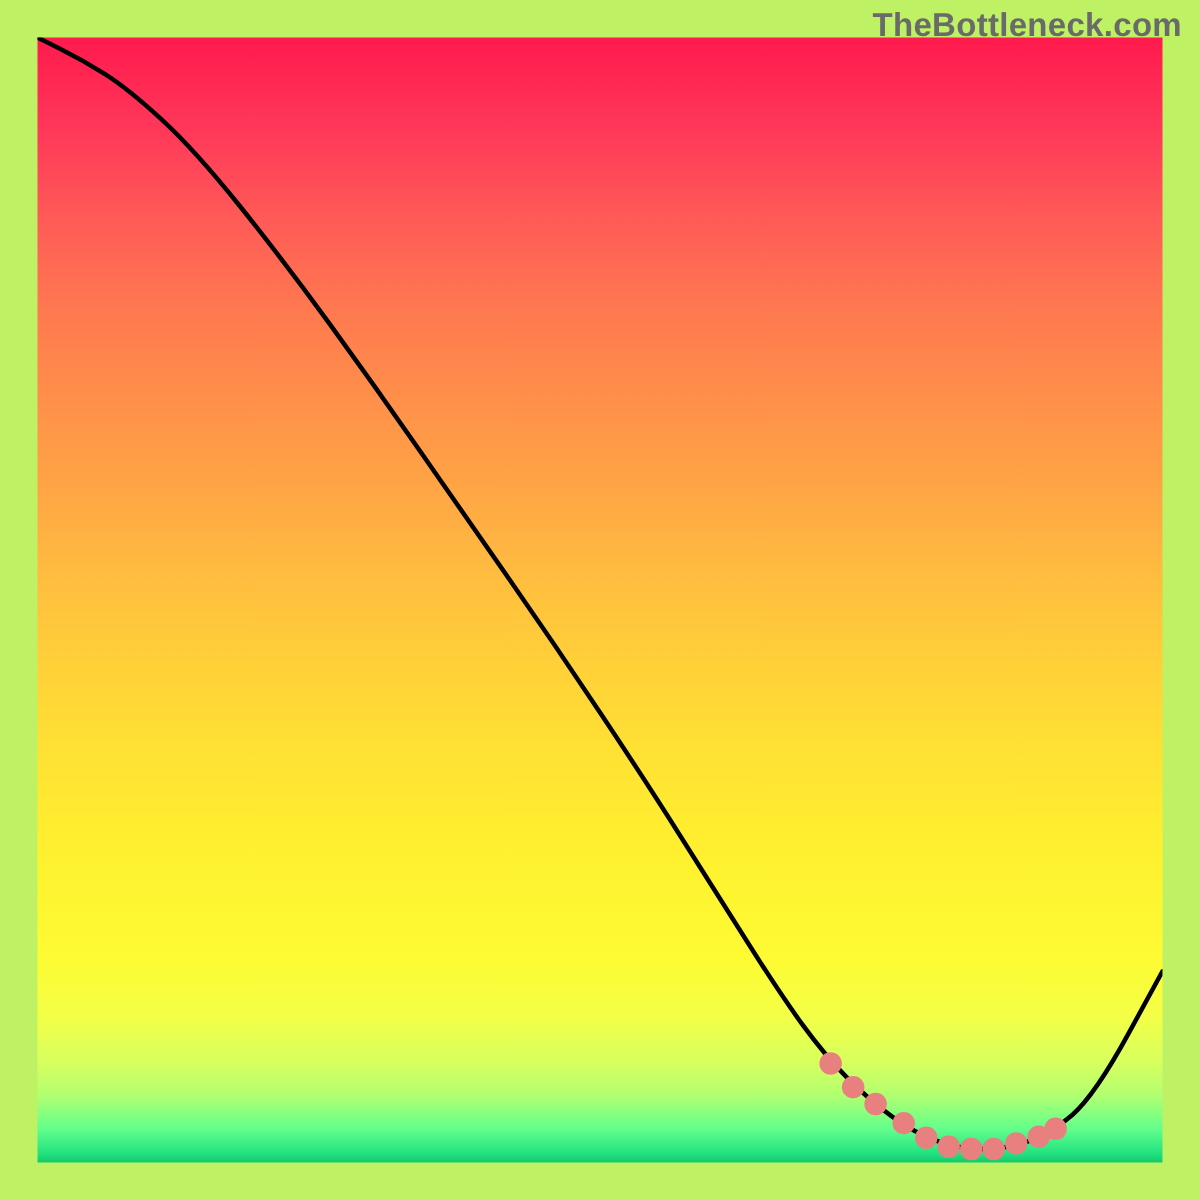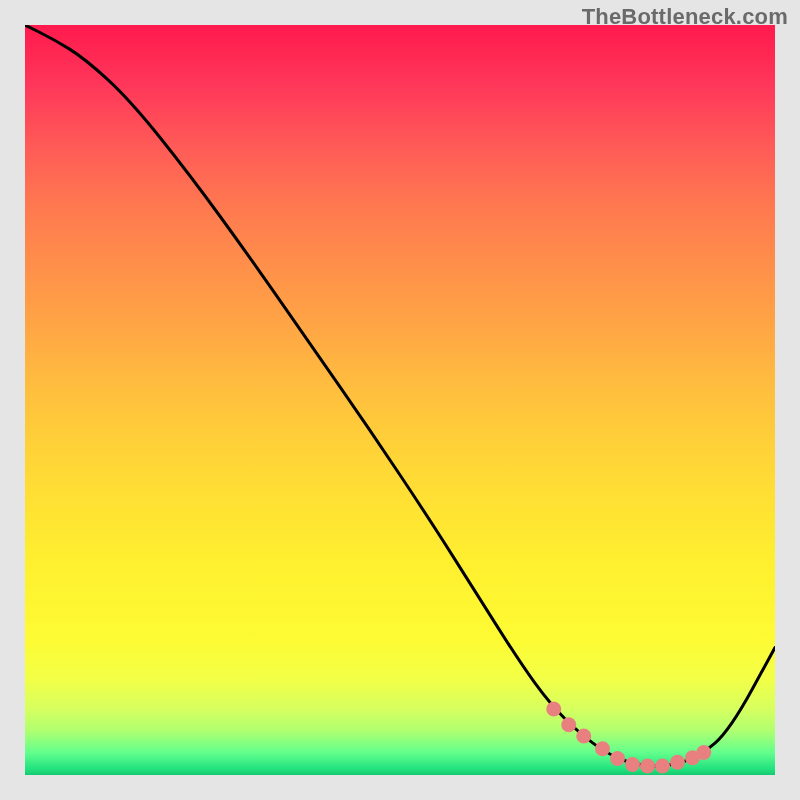--- a/index.html
+++ b/index.html
@@ -1,21 +1,21 @@
 <!DOCTYPE html>
 <html><head>
 <meta charset="utf-8">
 <style>
   * { margin: 0; padding: 0; box-sizing: border-box; }
   html, body { width: 800px; height: 800px; overflow: hidden; background: #000; }
   .stage {
     position: relative;
     width: 800px;
     height: 800px;
-    background: #e5e5e5;
+    background: #bef264;
     padding-left: 33px;
   }
   .plot-area {
     position: absolute;
     left: 25px;
     top: 25px;
     width: 750px;
     height: 750px;
     background: linear-gradient(to bottom,
       #ff1a4d 0%,

